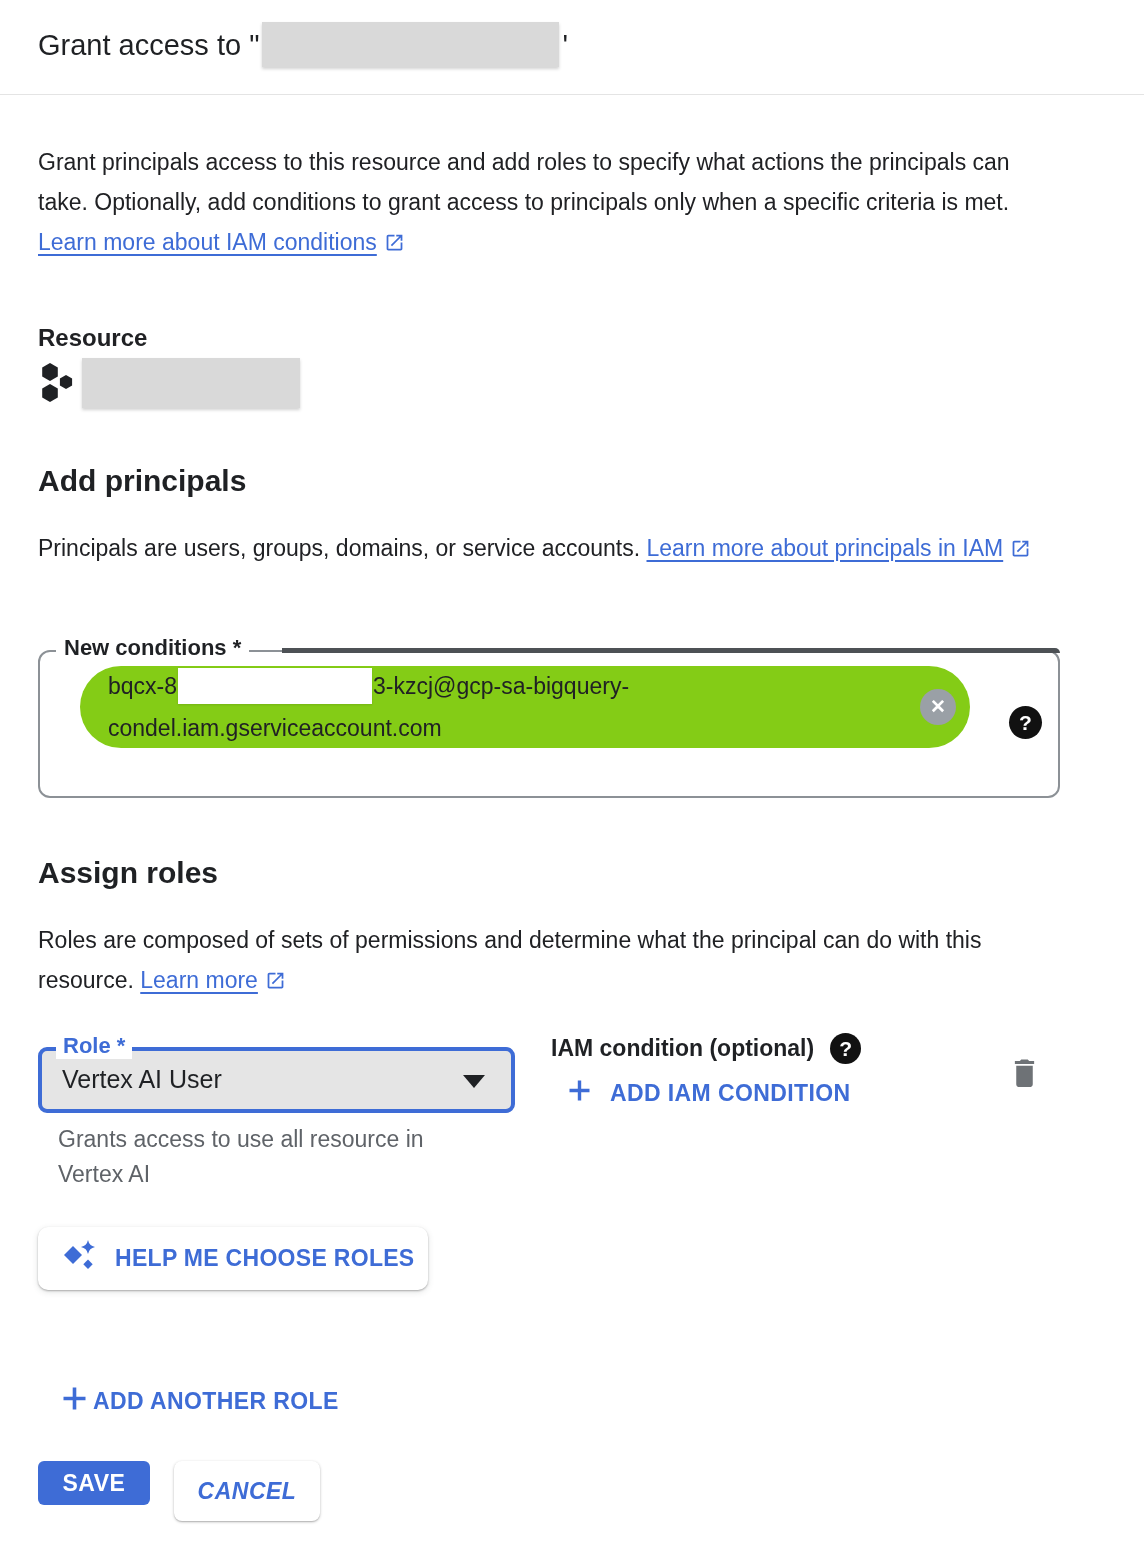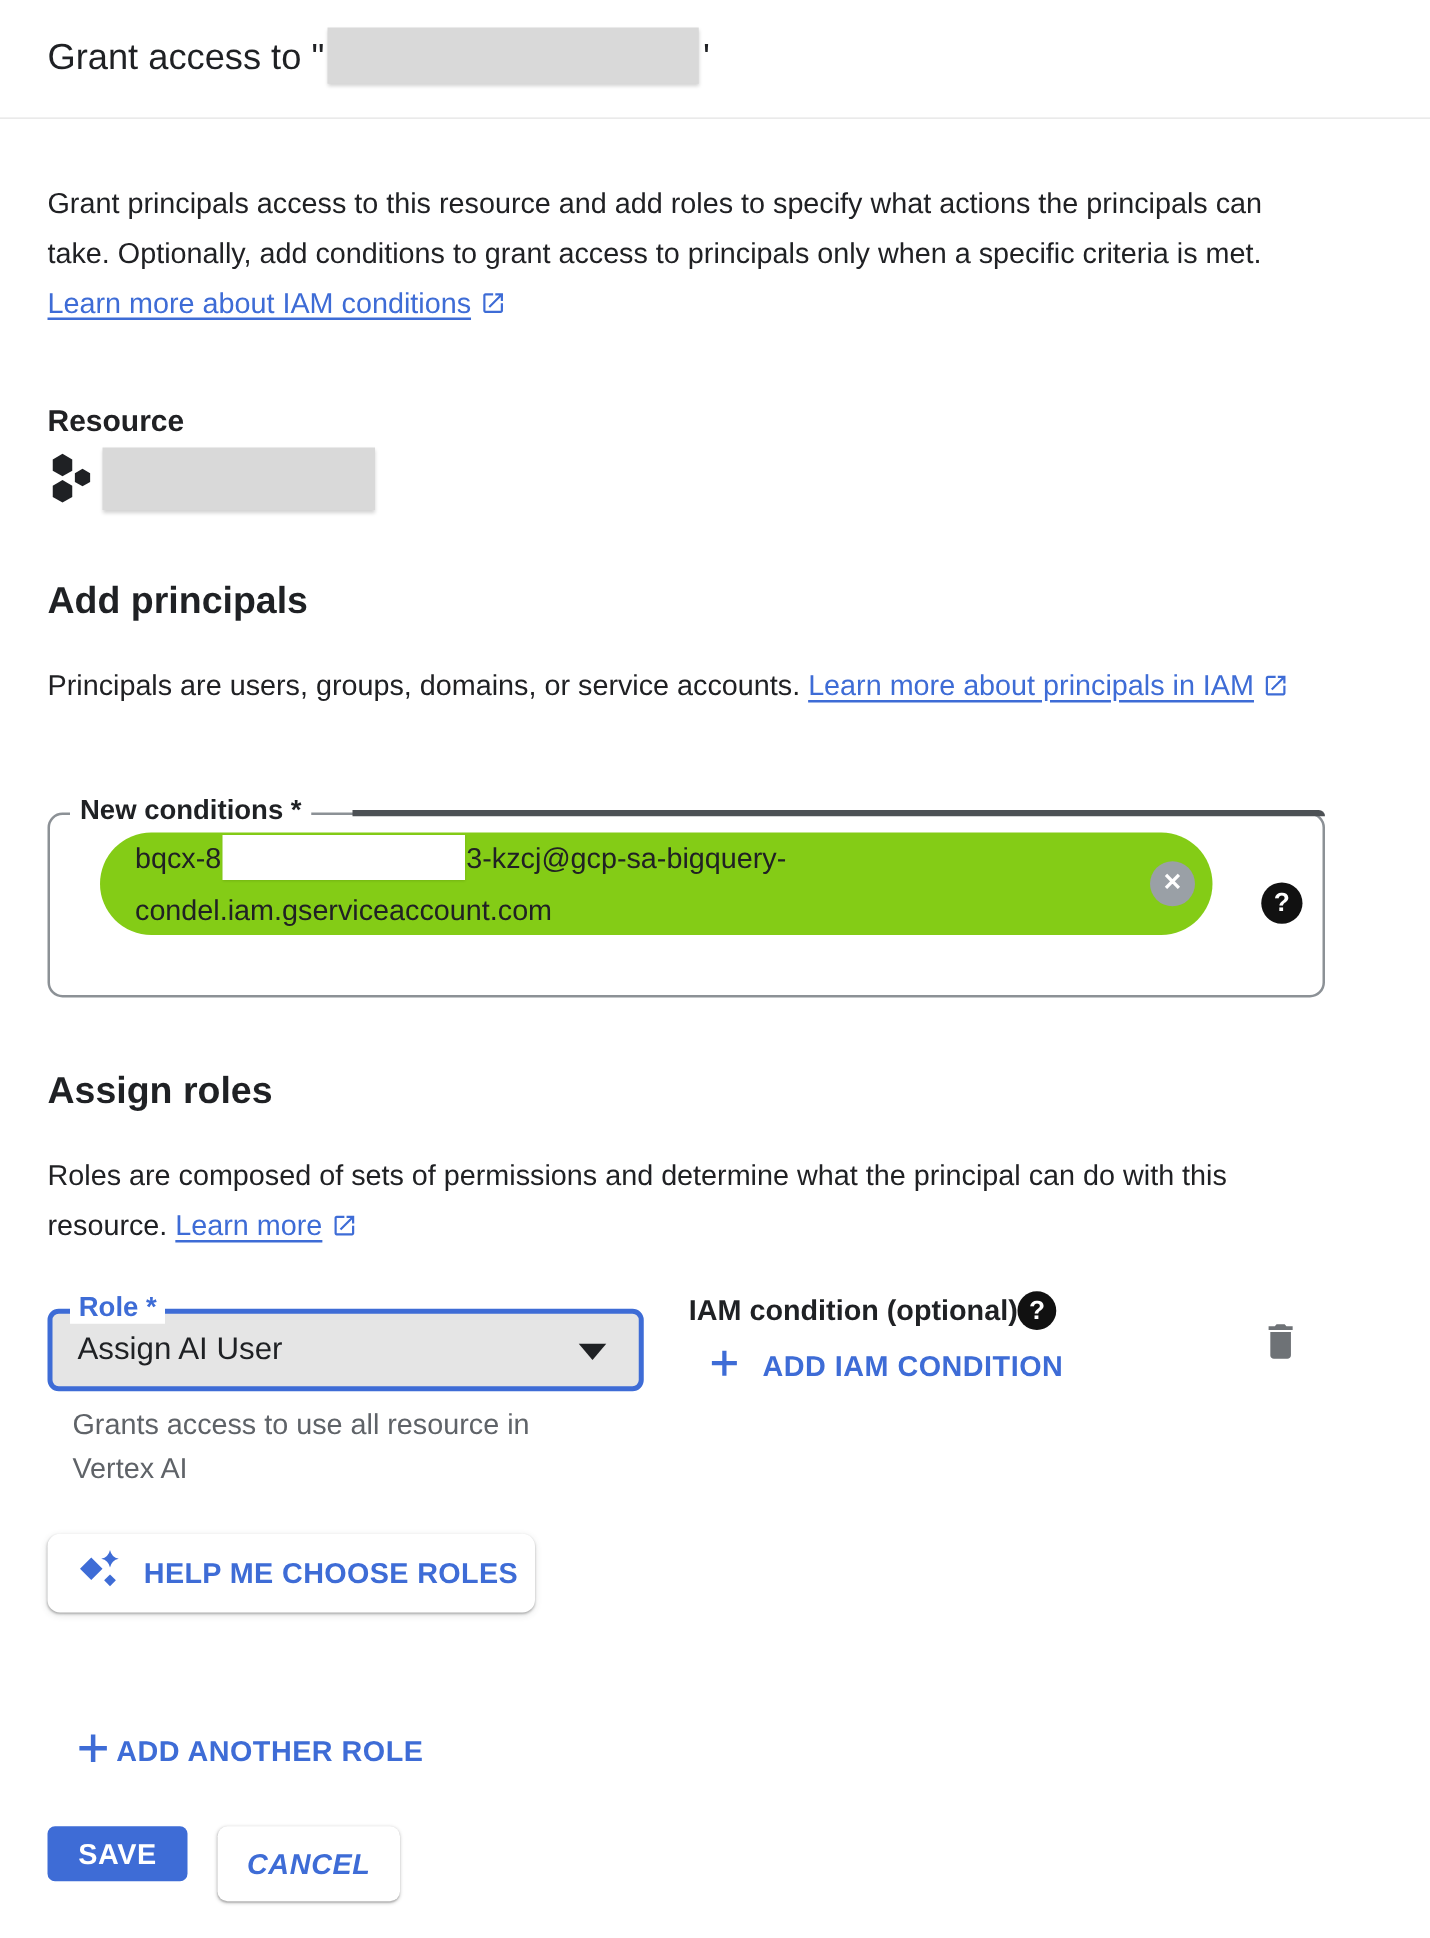--- a/index.html
+++ b/index.html
@@ -195,21 +195,21 @@
   .role-helper {
     left: 58px; top: 1122px;
     width: 420px;
     font-size: 23px;
     line-height: 35px;
     color: #5f6368;
   }
 
   .iam-cond-row {
     left: 551px; top: 1033px;
-    display: flex; align-items: center; 
+    display: flex; align-items: center; gap: 16px;
   }
   .iam-cond-label { font-size: 23px; font-weight: 700; color: #1f2124; }
   .blue-action {
     display: flex; align-items: center;
     color: #3e6cd6;
     font-size: 23px;
     font-weight: 700;
     letter-spacing: 0.4px;
     cursor: pointer;
   }
@@ -316,21 +316,21 @@
   <div class="abs section-heading h-assign-roles">Assign roles</div>
   <div class="abs para roles-desc">
     <span>Roles are composed of sets of permissions and determine what the principal can do with this resource.</span>
     <span class="link">Learn more</span><span class="ext-icon"><svg viewBox="0 0 24 24" width="21" height="21">
           <path d="M19 19H5V5h7V3H5c-1.11 0-2 .9-2 2v14c0 1.1.89 2 2 2h14c1.1 0 2-.9 2-2v-7h-2v7zM14 3v2h3.59l-9.83 9.83 1.41 1.41L19 6.41V10h2V3h-7z"></path>
         </svg></span>
   </div>
 
   <div class="abs role-field">
     <span class="role-label">Role *</span>
-    <span class="role-value">Assign AI User</span>
+    <span class="role-value">Vertex AI User</span>
     <span class="role-caret"></span>
   </div>
   <div class="abs role-helper">Grants access to use all resource in Vertex AI</div>
 
   <div class="abs iam-cond-row">
     <span class="iam-cond-label">IAM condition (optional)</span>
     <span class="qmark" style="width:31px;height:31px;">
         <span>?</span>
       </span>
   </div>

